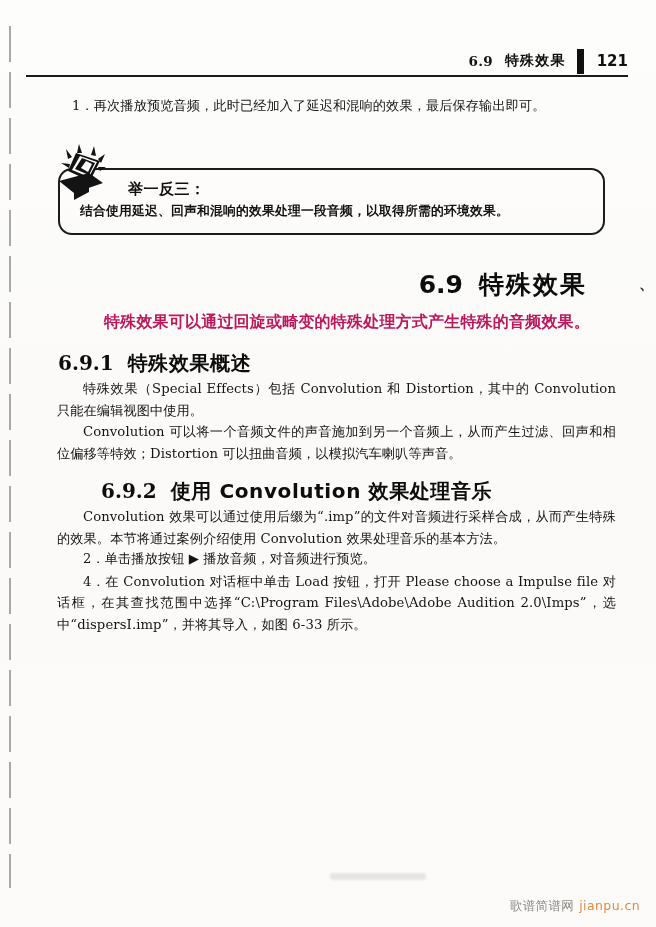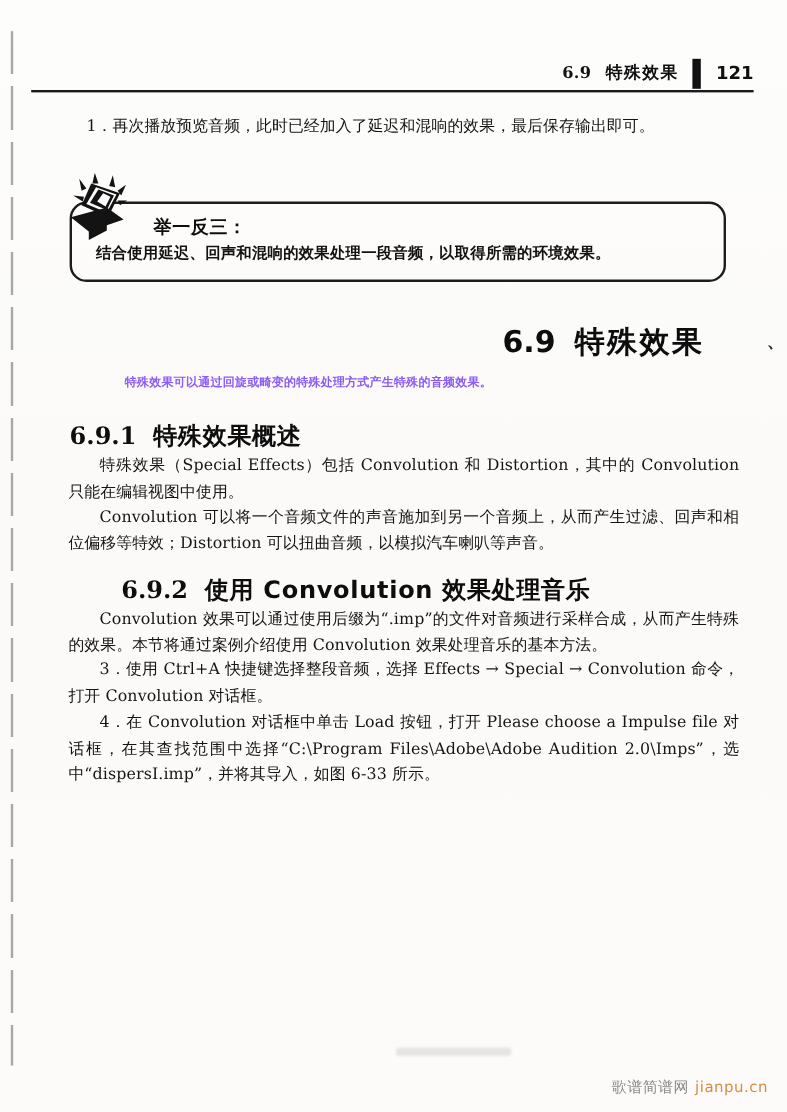--- a/index.html
+++ b/index.html
@@ -175,23 +175,23 @@
     color: #2a2a2a;
   }
 
   .sec-intro {
     position: absolute;
     left: 72px;
     right: 40px;
     top: 312px;
     font-family: "DejaVu Sans", sans-serif;
     font-weight: bold;
-    font-size: 10px;
+    font-size: 16px;
     letter-spacing: .2px;
-    color: #8b5cf6;
+    color: #be185d;
     padding-left: 32px;
   }
 
   
   .sub-head {
     position: absolute;
     left: 58px;
     font-family: "DejaVu Sans", sans-serif;
     font-weight: bold;
     font-size: 20px;
@@ -303,20 +303,20 @@
 </div>
 <div class="body-text para indent" id="p-611">特殊效果（Special Effects）包括 Convolution 和 Distortion，其中的 Convolution 只能在编辑视图中使用。</div>
 <div class="body-text para indent" id="p-612">Convolution 可以将一个音频文件的声音施加到另一个音频上，从而产生过滤、回声和相位偏移等特效；Distortion 可以扭曲音频，以模拟汽车喇叭等声音。</div>
 
 <div class="sub-head" id="sub2">
   <span class="sh-num">6.9.2</span><span>使用 Convolution 效果处理音乐</span>
 </div>
 <div class="body-text para indent" id="p-621">Convolution 效果可以通过使用后缀为“.imp”的文件对音频进行采样合成，从而产生特殊的效果。本节将通过案例介绍使用 Convolution 效果处理音乐的基本方法。</div>
 
 <div class="steps">
-  <p class="body-text step">3．使用 Ctrl+A 快捷键选择整段音频，选择 Effects → Special → Convolution 命令，打开 Convolution 对话框。</p>
+  <p class="body-text step">2．单击播放按钮 ▶ 播放音频，对音频进行预览。</p>
   <p class="body-text step">4．在 Convolution 对话框中单击 Load 按钮，打开 Please choose a Impulse file 对话框，在其查找范围中选择“C:\Program Files\Adobe\Adobe Audition 2.0\Imps”，选中“dispersI.imp”，并将其导入，如图 6-33 所示。</p>
 </div>
 
 <div class="bottom-smudge"></div>
 <div class="watermark">
   <span class="wm-cn">歌谱简谱网</span><span class="wm-dom">jianpu.cn</span>
 </div>
 
 </body></html>

